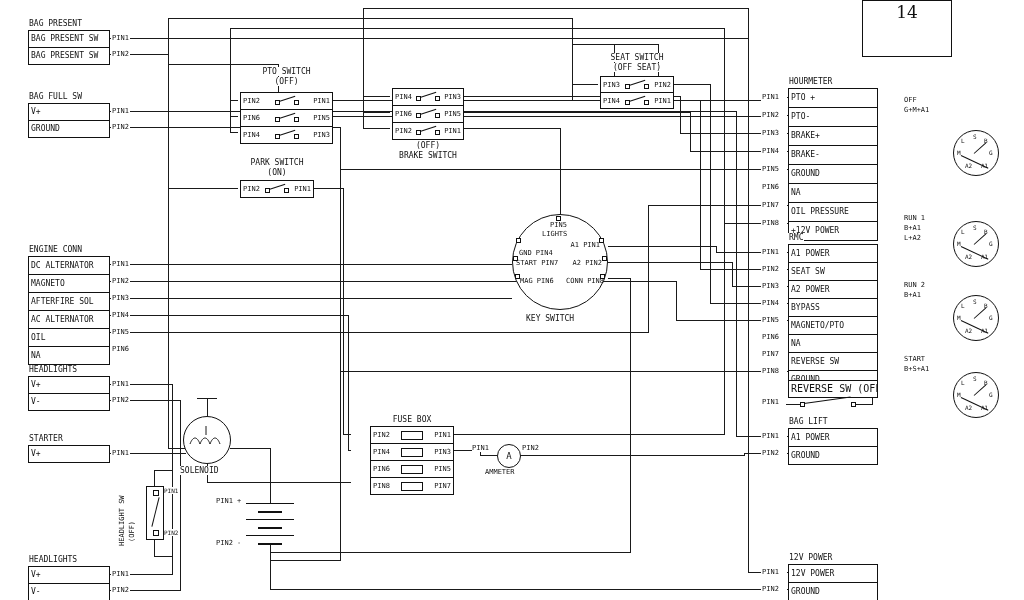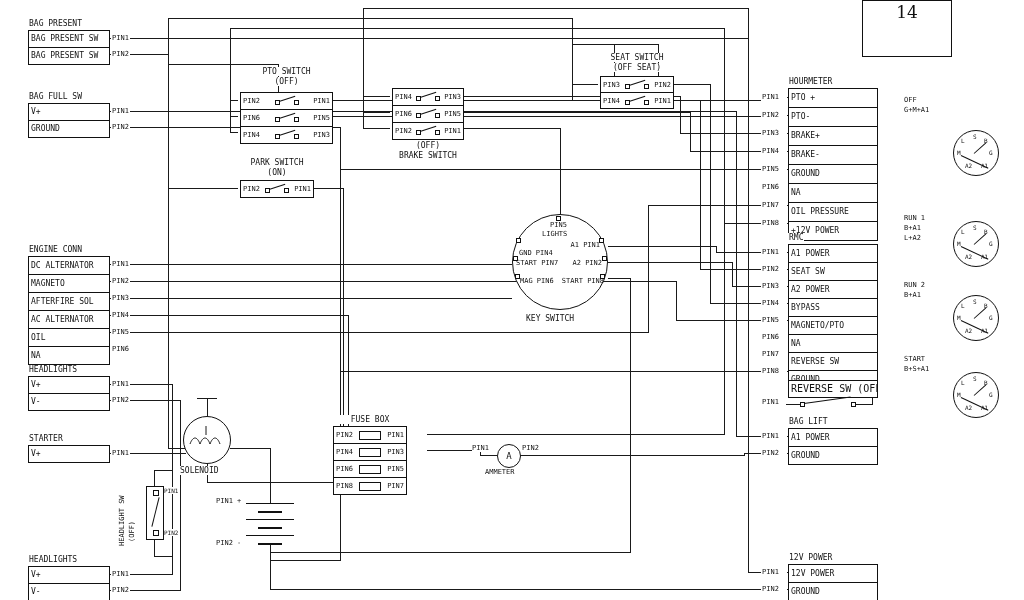--- a/index.html
+++ b/index.html
@@ -327,21 +327,21 @@
         <div class="swrow">
         <span class="swpin">PIN4</span>
         <span class="contact">
             <span class="blade"></span>
           </span>
         <span class="swpin">PIN1</span>
       </div>
       </div>
   </div>
 
-  <div class="swgroup" style="left:333px;top:426px;width:74px;">
+  <div class="swgroup" style="left:370px;top:426px;width:84px;">
     <div class="swtitle" style="top:-11px;">FUSE BOX</div>
     <div class="swbox">
 
     <div class="swrow">
         <span class="swpin">PIN2</span>
         <span class="fusesym"></span>
         <span class="swpin">PIN1</span>
       </div>
         <div class="swrow">
         <span class="swpin">PIN4</span>
@@ -363,21 +363,21 @@
 
   <div class="keysw">
     <div class="kcirc"></div>
     <div class="kt" style="left:38px;top:7px;">PIN5</div>
     <div class="kt" style="left:30px;top:16px;">LIGHTS</div>
     <div class="kt" style="left:7px;top:27px;margin-top:8px;">GND PIN4</div>
     <div class="kt" style="left:4px;top:45px;">START PIN7</div>
     <div class="kt" style="left:8px;top:63px;">MAG PIN6</div>
     <div class="kt" style="right:8px;top:27px;">A1 PIN1</div>
     <div class="kt" style="right:6px;top:45px;">A2 PIN2</div>
-    <div class="kt" style="right:4px;top:63px;">START PIN8</div>
+    <div class="kt" style="right:4px;top:63px;">CONN PIN8</div>
     <span class="ksq" style="left:44px;top:2px;"></span>
     <span class="ksq" style="left:4px;top:24px;"></span>
     <span class="ksq" style="left:1px;top:42px;"></span>
     <span class="ksq" style="left:3px;top:60px;"></span>
     <span class="ksq" style="right:4px;top:24px;"></span>
     <span class="ksq" style="right:1px;top:42px;"></span>
     <span class="ksq" style="right:3px;top:60px;"></span>
     <div class="klabel">KEY SWITCH</div>
   </div>
 

